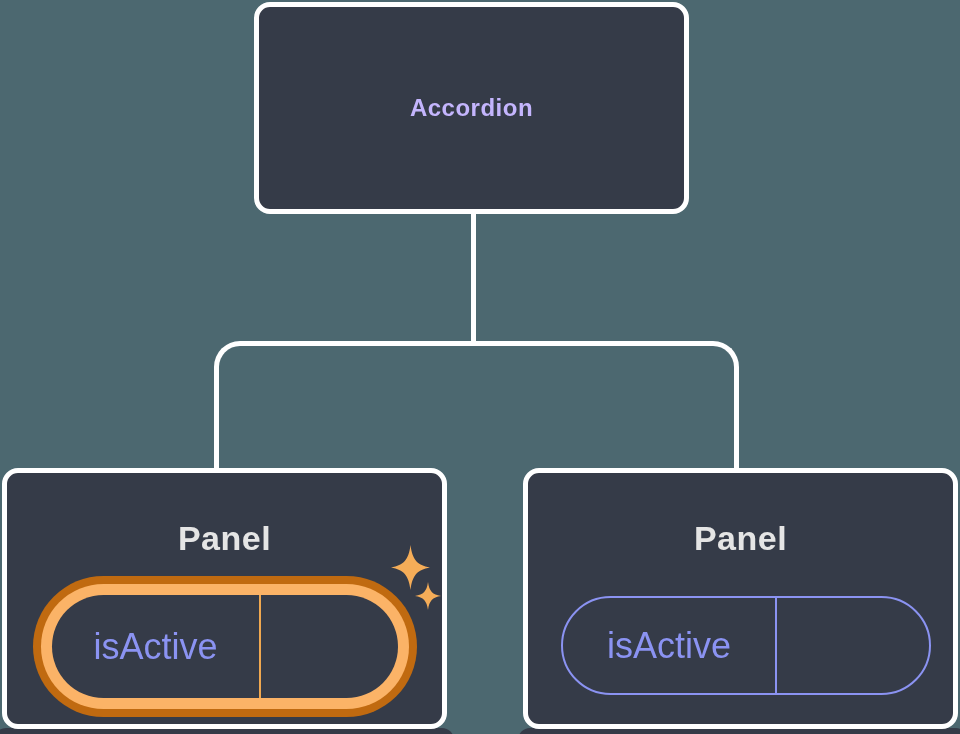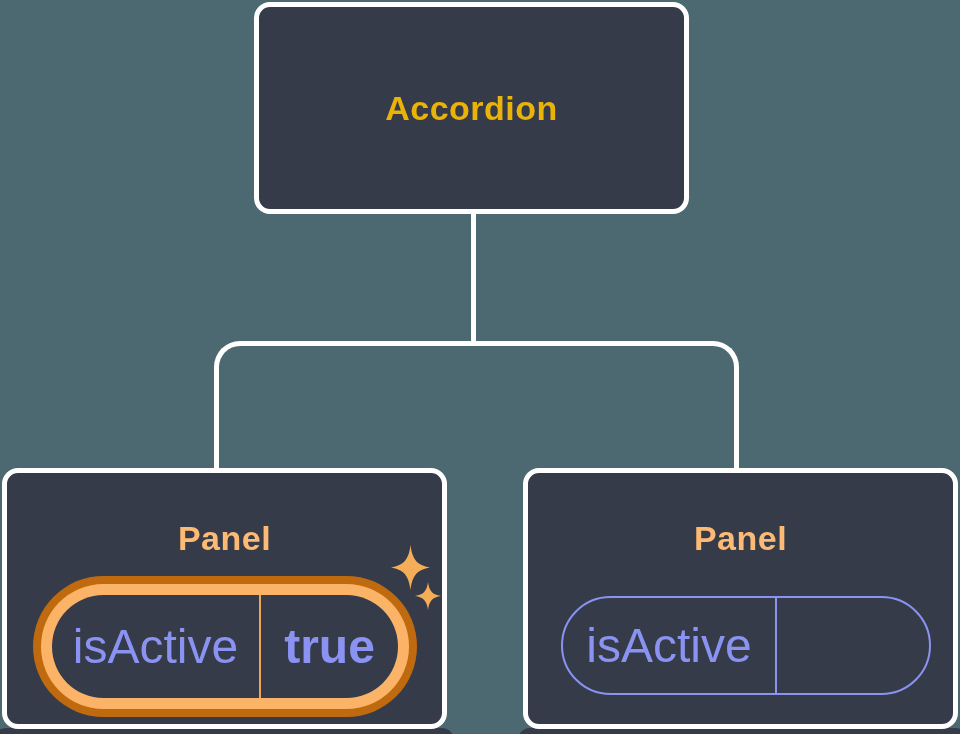--- a/index.html
+++ b/index.html
@@ -37,53 +37,53 @@
     border: 5px solid #ffffff;
     border-radius: 16px;
     box-sizing: border-box;
   }
   .node-root {
     left: 254px; top: 2px;
     width: 435px; height: 212px;
     display: flex; align-items: center; justify-content: center;
   }
   .node-label {
-    color: #eab308;
-    font-size: 34px;
+    color: #c4b5fd;
+    font-size: 24px;
     font-weight: 600;
     letter-spacing: 0.5px;
   }
   .panel-left  { left: 2px;   top: 468px; width: 445px; height: 261px; }
   .panel-right { left: 523px; top: 468px; width: 435px; height: 261px; }
 
   .panel-title {
     position: absolute;
     left: 0; top: 46px;
     width: 100%;
     text-align: center;
-    color: #fdba74;
+    color: #e5e5e5;
     font-size: 34px;
     font-weight: 600;
     letter-spacing: 0.5px;
   }
 
   
   .panel-shadow {
     position: absolute;
     height: 26px;
     background: #353b48;
     border-radius: 12px;
   }
   .shadow-left  { left: -6px;  top: 728px; width: 460px; }
   .shadow-right { left: 518px; top: 728px; width: 450px; }
 
   
   .pill-text {
     color: #8b93f2;
-    font-size: 48px;
+    font-size: 36px;
   }
   .pill-cell {
     display: flex; align-items: center; justify-content: center;
     box-sizing: border-box;
   }
 
   
   .pill-active-outer {
     position: absolute;
     left: 26px; top: 103px;
@@ -150,23 +150,20 @@
   <div class="node panel-left">
     <div class="panel-title">Panel</div>
 
     <div class="pill-active-outer">
       <div class="pill-active-mid">
         <div class="pill-active-inner">
           <div class="pill-cell cell-name">
             <span class="pill-text">isActive</span>
           </div>
           <div class="divider-gold"></div>
-          <div class="pill-cell cell-value">
-            <span class="pill-text value-bold">true</span>
-          </div>
         </div>
       </div>
     </div>
 
     <svg class="sparkle sparkle-large" viewBox="0 0 100 100" preserveAspectRatio="none">
       <path d="M50 0 C55 33 67 45 100 50 C67 55 55 67 50 100 C45 67 33 55 0 50 C33 45 45 33 50 0 Z" fill="#f5ad58"></path>
     </svg>
     <svg class="sparkle sparkle-small" viewBox="0 0 100 100" preserveAspectRatio="none">
       <path d="M50 0 C55 33 67 45 100 50 C67 55 55 67 50 100 C45 67 33 55 0 50 C33 45 45 33 50 0 Z" fill="#f5ad58"></path>
     </svg>

